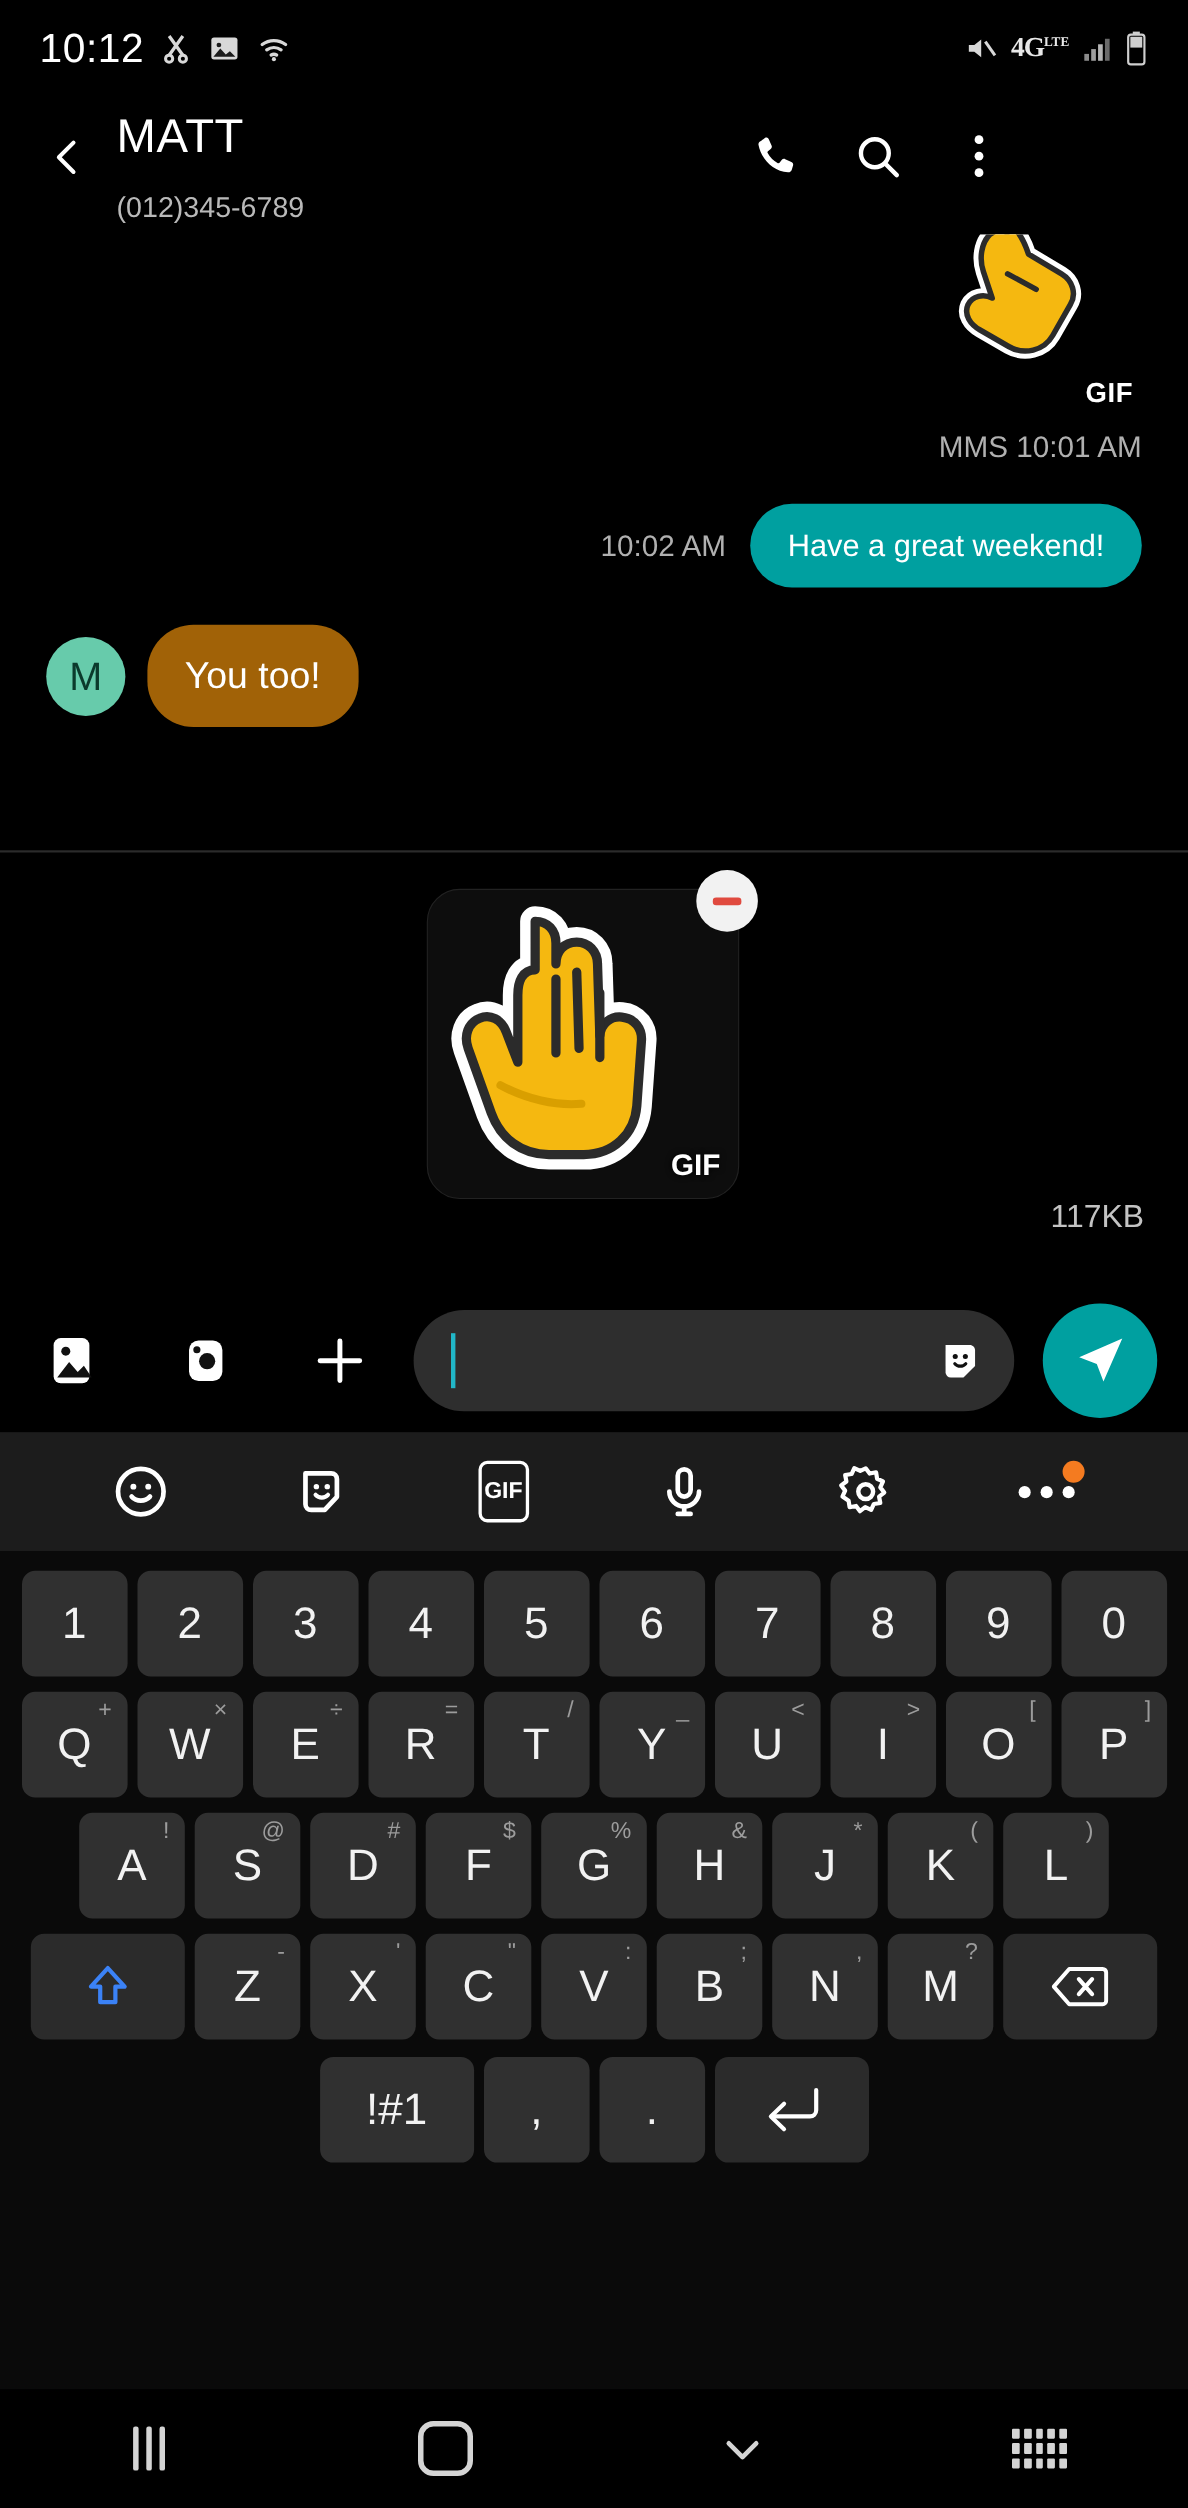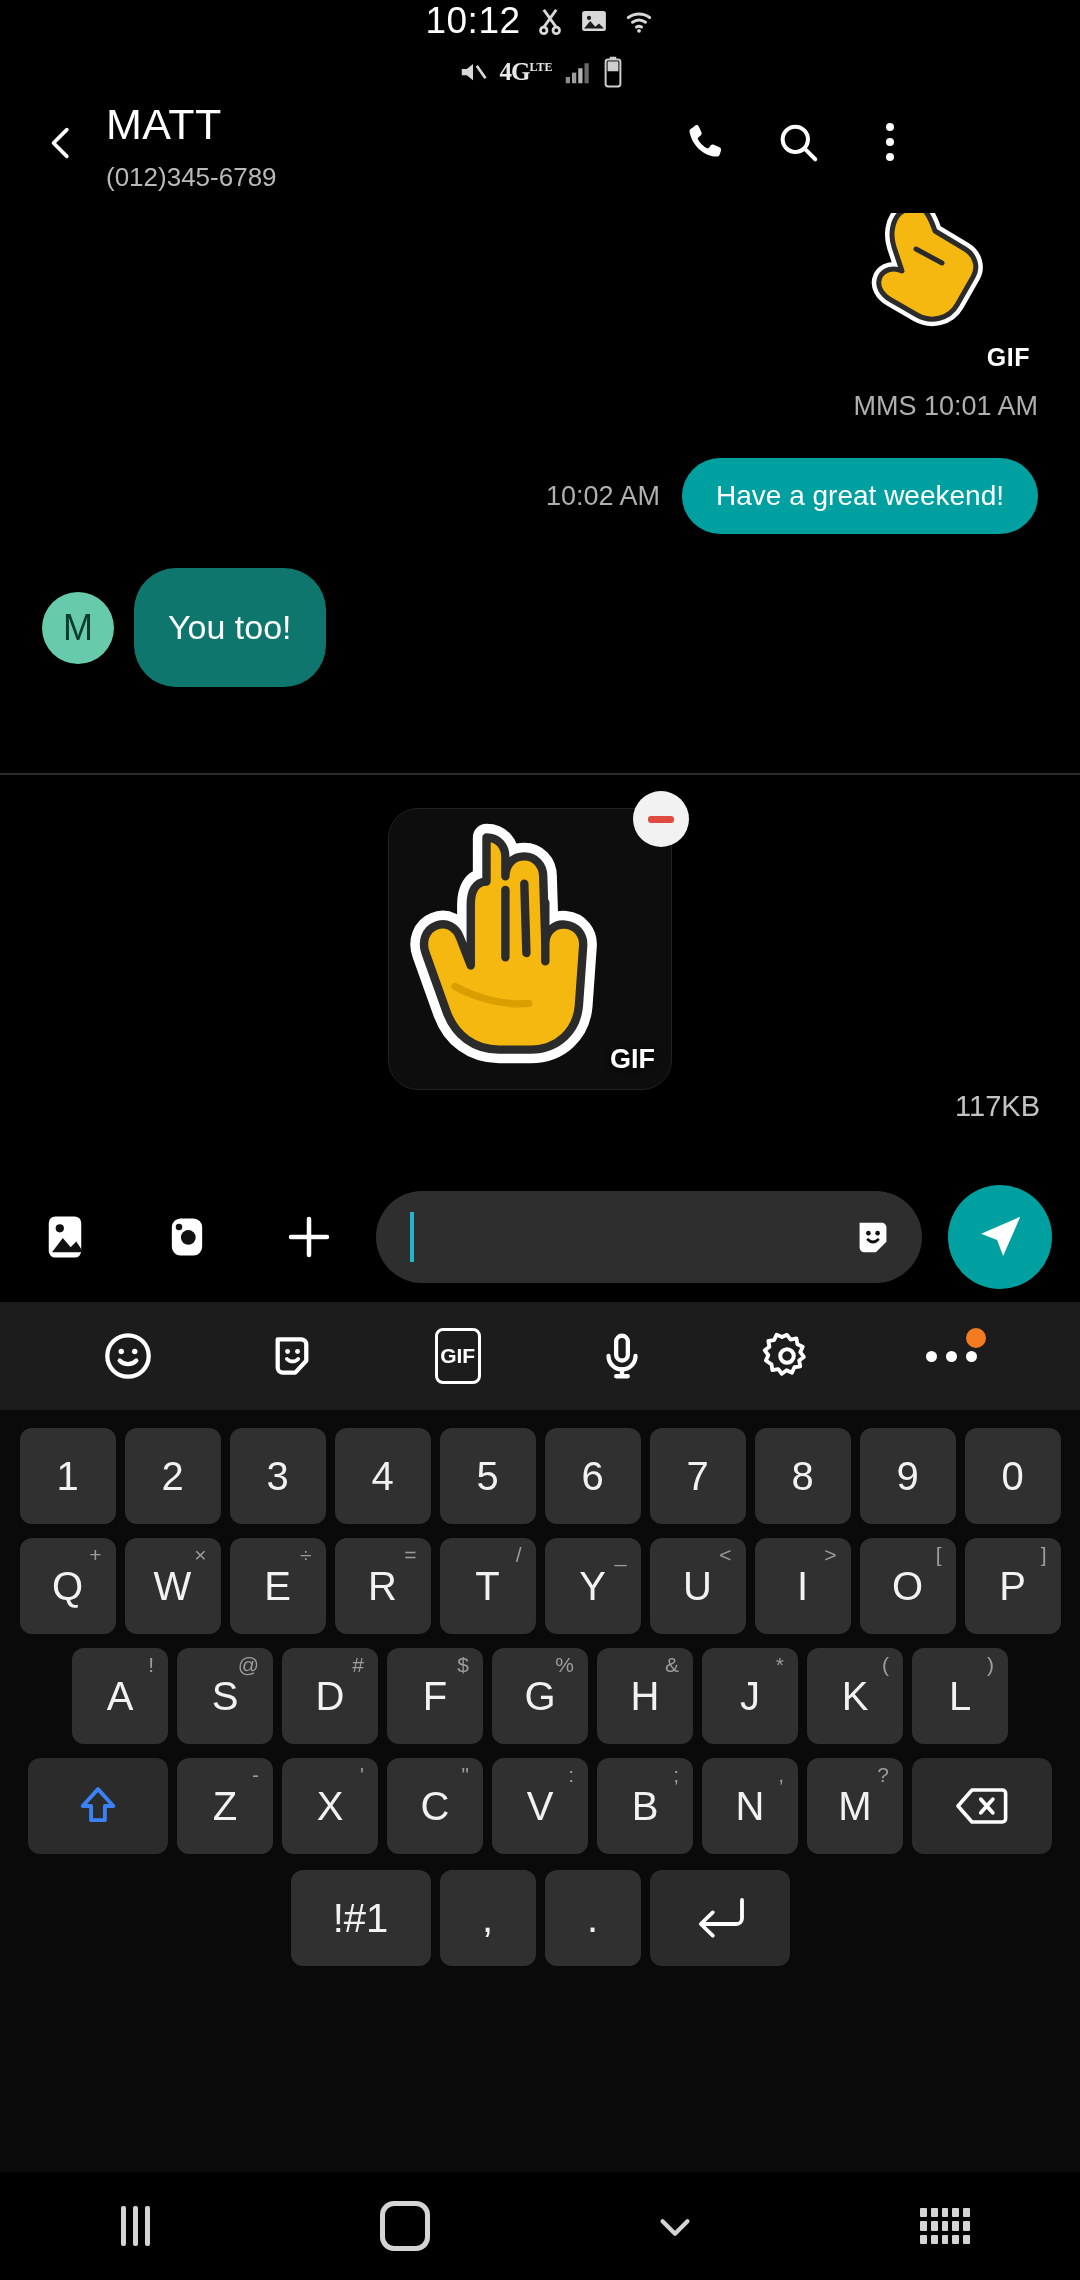--- a/index.html
+++ b/index.html
@@ -9,38 +9,37 @@
     font-family: "Liberation Sans", sans-serif;
     overflow: hidden;
   }
   .screen { position: relative; width: 1080px; height: 2280px; background: #000; }
 
   
   .statusbar {
     position: absolute; top: 0; left: 0; width: 1080px; height: 88px;
     display: flex; align-items: center; justify-content: space-between;
     padding: 0 36px;
-    flex-direction: column;
   }
   .status-left { display: flex; align-items: center; gap: 14px; }
   .status-time { color: #fff; font-size: 37px; letter-spacing: .5px; }
   .status-right { display: flex; align-items: center; gap: 10px; font-family: Liberation Serif, serif; }
   .si { display: inline-flex; align-items: center; }
   .net-label { color: #e8e8e8; font-size: 25px; font-weight: bold; letter-spacing: -1px; }
   .lte-sup { font-size: 12px; vertical-align: super; letter-spacing: 0; }
 
   
   .appbar {
     position: absolute; top: 88px; left: 0; width: 948px; height: 125px;
     display: flex; align-items: flex-start; padding: 10px 30px 0 30px;
   }
   .back-btn { width: 62px; height: 62px; display:flex; align-items:center; justify-content:center; margin-top: 14px;}
   .title-wrap { margin-left: 14px; display: flex; flex-direction: column; }
   .contact-name { color: #fff; font-size: 43px; line-height: 52px; letter-spacing: .5px; }
-  .contact-number { color: #b9b9b9; font-size: 26px; line-height: 36px; margin-top: 9px; }
+  .contact-number { color: #b9b9b9; font-size: 26px; line-height: 36px; margin-top: 20px; }
   .appbar-actions { margin-left: auto; display: flex; align-items: center; gap: 36px; margin-top: 16px; }
   .act { width: 56px; height: 56px; display:flex; align-items:center; justify-content:center; }
   .kebab { display:flex; flex-direction:column; gap:7px; align-items:center; }
   .kebab i { width: 8px; height: 8px; border-radius: 50%; background: #fff; display:block; }
 
   
   .convo { position: absolute; top: 213px; left: 0; width: 1080px; height: 577px; }
 
   .gif-msg { position: absolute; right: 42px; top: 0; width: 210px; height: 165px; overflow: hidden; }
   .gif-badge-sm {
@@ -56,22 +55,22 @@
     background: #00a0a0; color: #fff; font-size: 28px;
     padding: 22px 34px; border-radius: 42px; white-space: nowrap;
   }
   .row-in { position: absolute; left: 42px; top: 355px; display: flex; align-items: center; }
   .avatar {
     width: 72px; height: 72px; border-radius: 50%; background: #67cbab;
     color: #0b3a2c; font-size: 36px; display: flex; align-items: center; justify-content: center;
     margin-right: 20px;
   }
   .bubble-in {
-    background: #0f766e; color: #fff; font-size: 34px;
-    padding: 40px 34px; border-radius: 42px; white-space: nowrap;
+    background: #a16207; color: #fff; font-size: 34px;
+    padding: 27px 34px; border-radius: 42px; white-space: nowrap;
   }
   .divider { position: absolute; left: 0; top: 560px; width: 1080px; height: 2px; background: #2b2b2b; }
 
   
   .attach-area { position: absolute; top: 790px; left: 0; width: 1080px; height: 380px; }
   .attach-card {
     position: absolute; left: 388px; top: 18px; width: 284px; height: 282px;
     background: #0d0d0d; border-radius: 30px; border: 1px solid #222;
   }
   .gif-badge {

